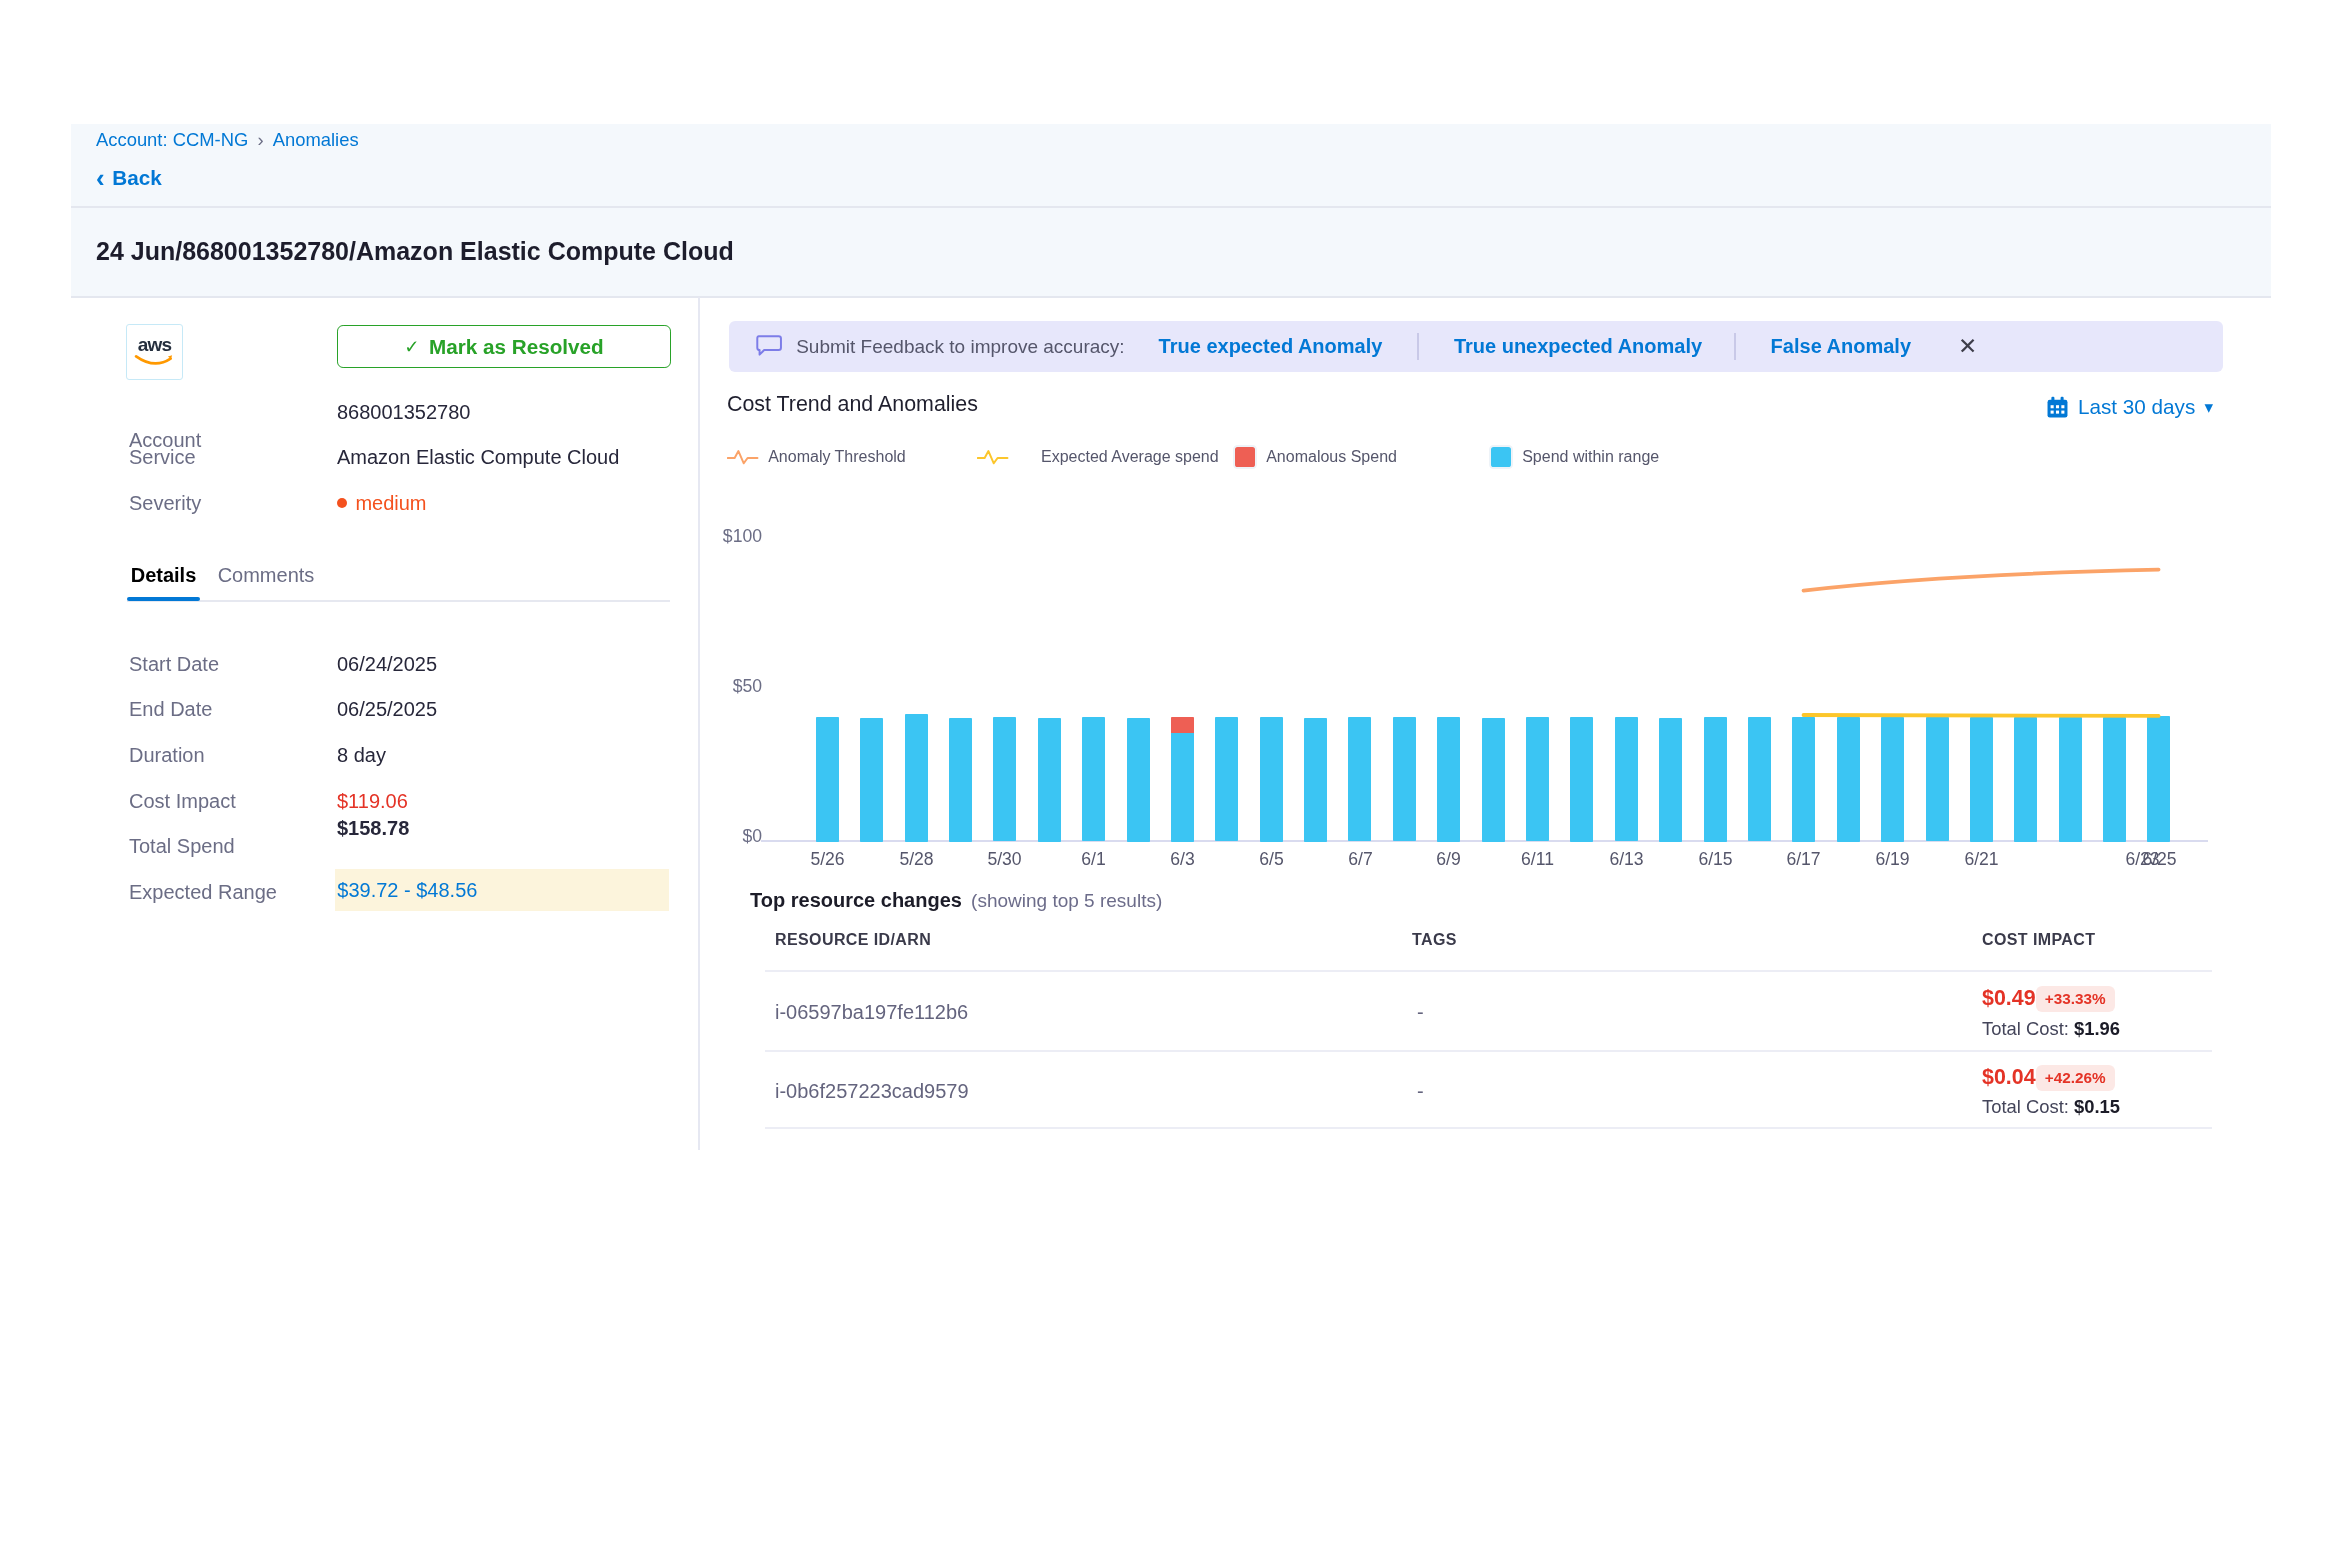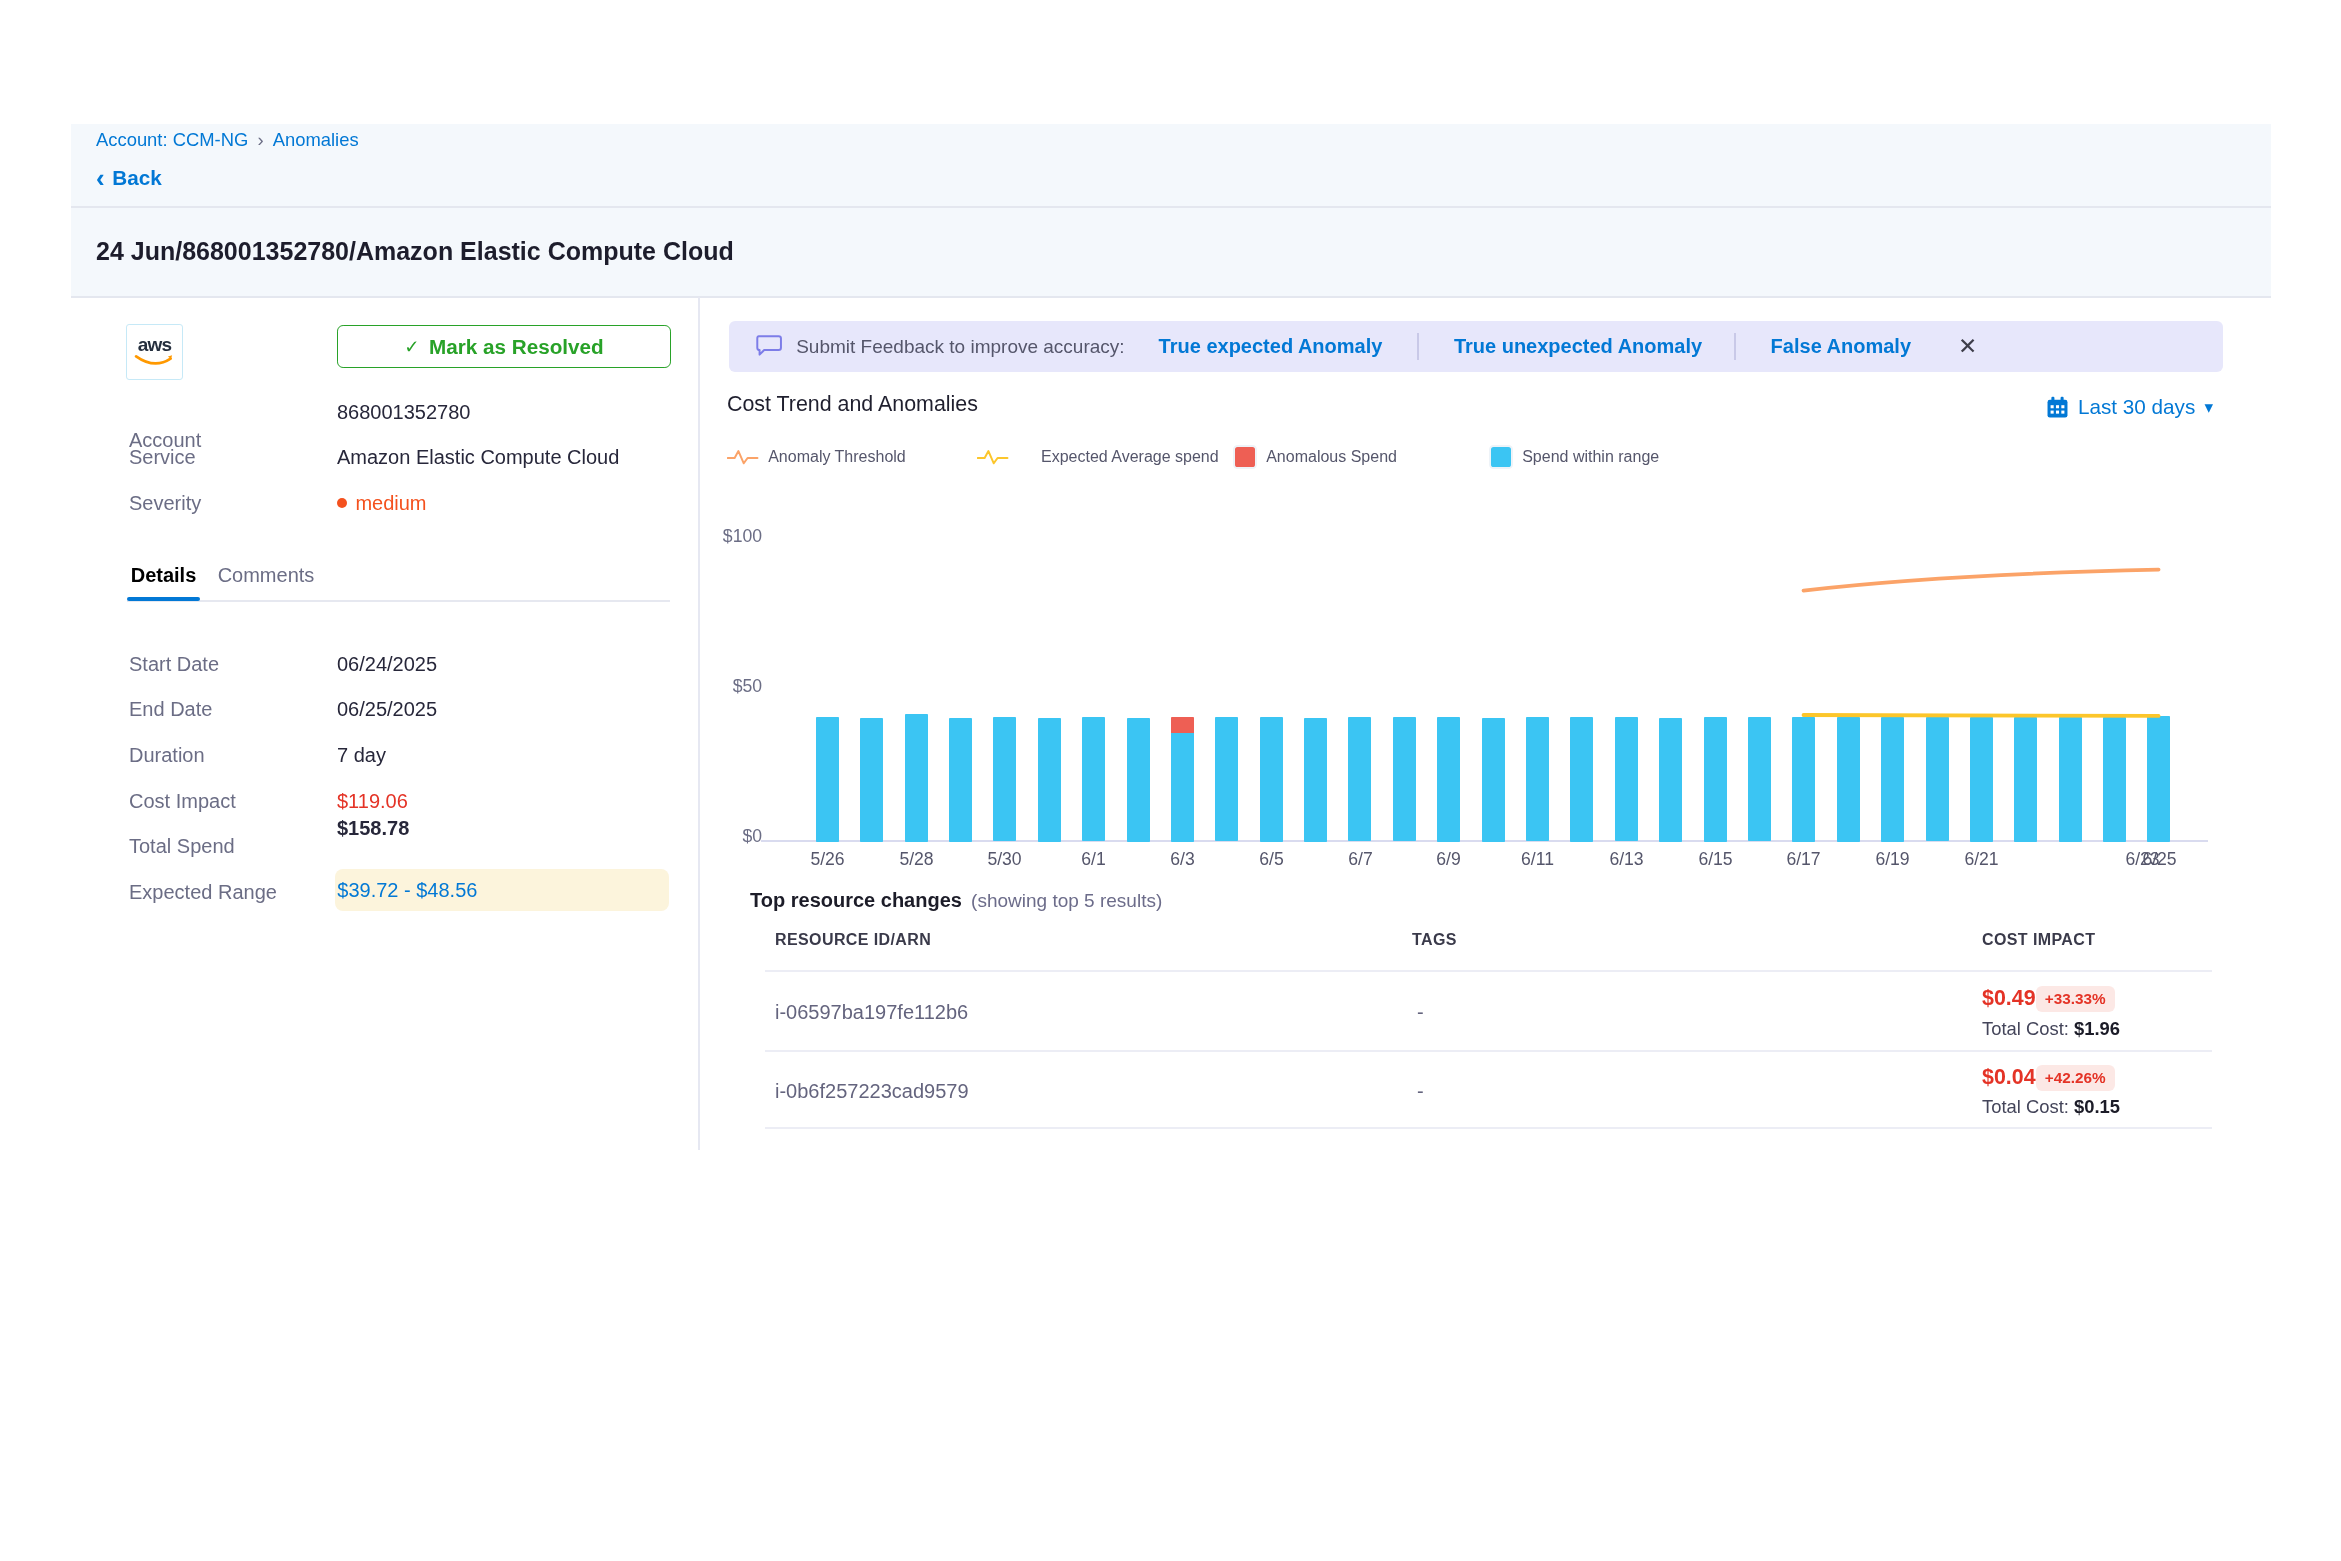--- a/index.html
+++ b/index.html
@@ -24,21 +24,21 @@
   .val{color:#27273a;font-size:20px;}
   .inforow{display:flex;height:24.5px;align-items:center;}
   .sev-dot{width:10px;height:10px;border-radius:50%;display:inline-block;margin-right:8.4px;}
   .tab{font-size:20px;text-align:center;cursor:pointer;}
   .tab.active{font-weight:600;color:#000000;}
   .tab.idle{color:#6b6d85;}
   .tab-underline{left:127px;top:597px;width:73px;height:3.8px;border-radius:2.3px;background:#0278d5;}
   .tab-base{left:127px;top:600px;width:543px;height:1.5px;background:#e6e8f0;}
   .red-val{color:#e43326;font-weight:500;}
   .bold-val{font-weight:700;}
-  .range-box{left:335px;top:869px;width:334px;height:42px;background:#fcf4dc;border-radius:8px;display:flex;align-items:center;}
+  .range-box{left:335px;top:869px;width:334px;height:42px;background:#fcf4dc;border-radius:0;display:flex;align-items:center;}
   .range-val{color:#0278d5;font-size:20px;font-weight:500;padding-left:2.3px;}
   .vdivider{left:698px;top:297px;width:1.5px;height:853px;background:#e6e8f2;}
   
   .feedback{left:729px;top:321px;width:1494px;height:51px;background:#e7e7fb;border-radius:6.1px;
             display:flex;align-items:center;padding-left:26px;box-sizing:border-box;gap:0;}
   .fb-prompt{color:#55566b;font-size:19px;margin-left:12.2px;}
   .fb-opt{color:#0278d5;font-size:20px;font-weight:600;cursor:pointer;white-space:nowrap;}
   .fb-pipe{width:1.5px;height:27.6px;background:#c9c9e8;}
   .fb-close{color:#3e3e4a;font-size:23px;cursor:pointer;margin-left:47px;}
   
@@ -133,21 +133,21 @@
   <div class="abs inforow" style="left:129px;top:697px;">
       <span class="lbl">End Date</span>
     </div>
   <div class="abs inforow" style="left:337px;top:697px;">
       <span class="val">06/25/2025</span>
     </div>
   <div class="abs inforow" style="left:129px;top:743px;">
       <span class="lbl">Duration</span>
     </div>
   <div class="abs inforow" style="left:337px;top:743px;">
-      <span class="val">7 day</span>
+      <span class="val">8 day</span>
     </div>
   <div class="abs inforow" style="left:129px;top:789px;">
       <span class="lbl">Cost Impact</span>
     </div>
   <div class="abs inforow" style="left:337px;top:789px;">
       <span class="val red-val">$119.06</span>
     </div>
   <div class="abs inforow" style="left:129px;top:834px;">
       <span class="lbl">Total Spend</span>
     </div>

